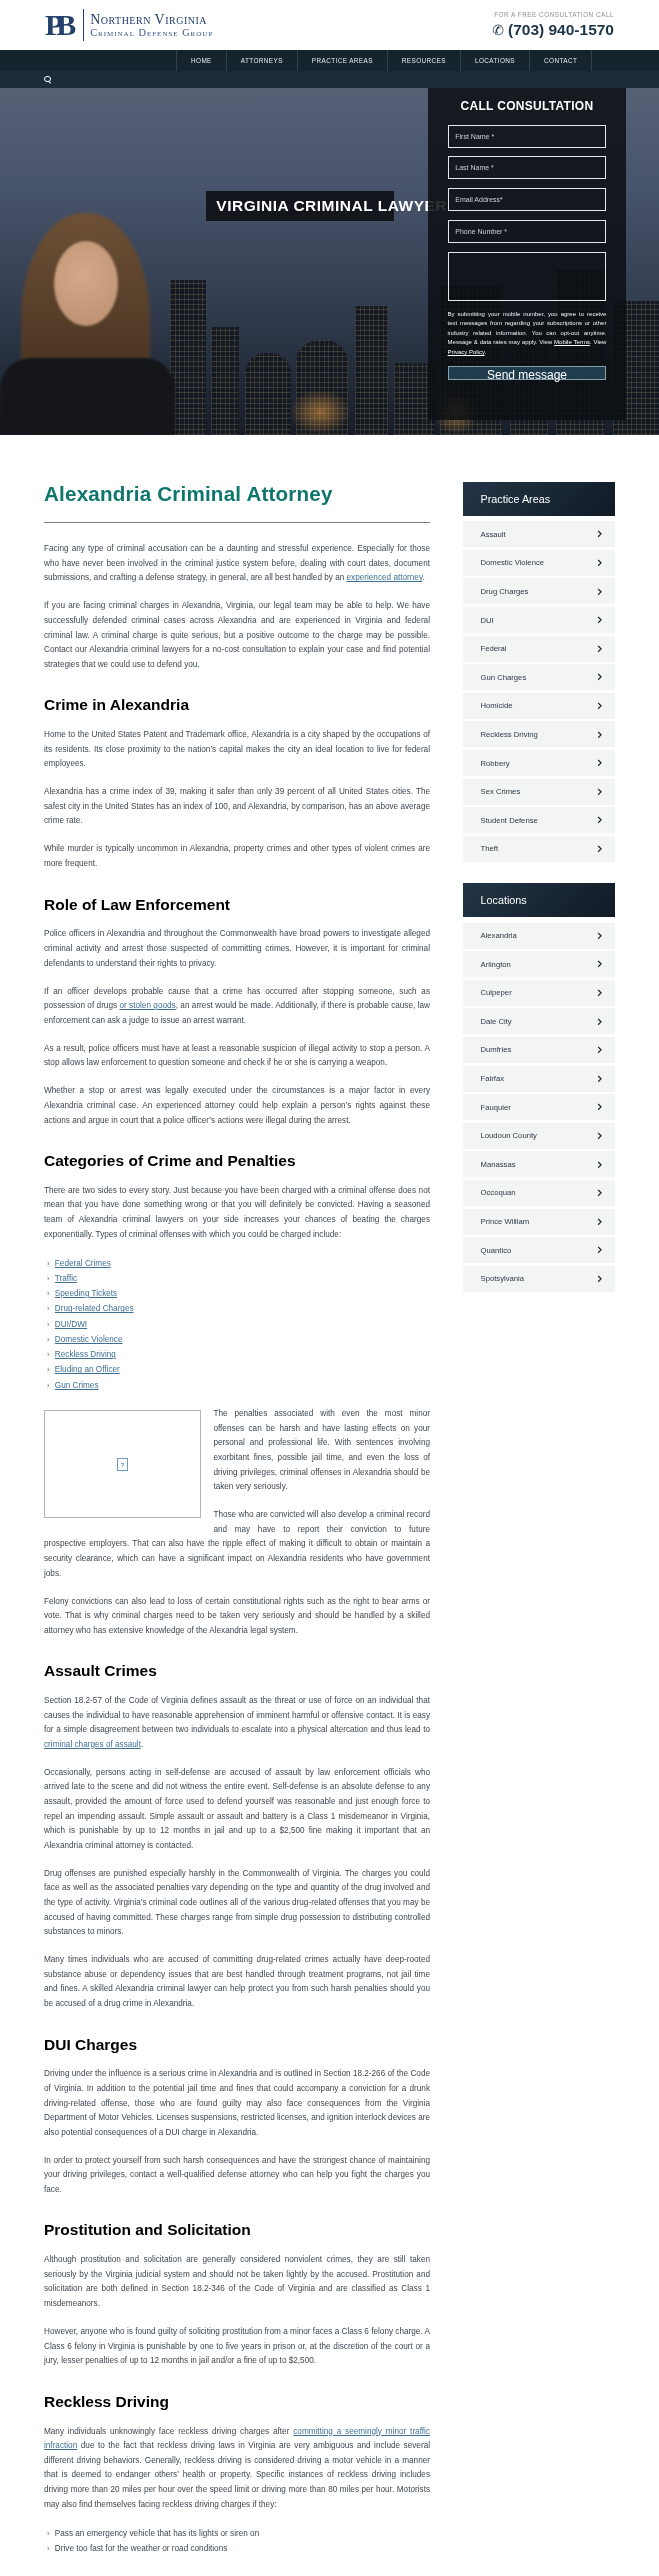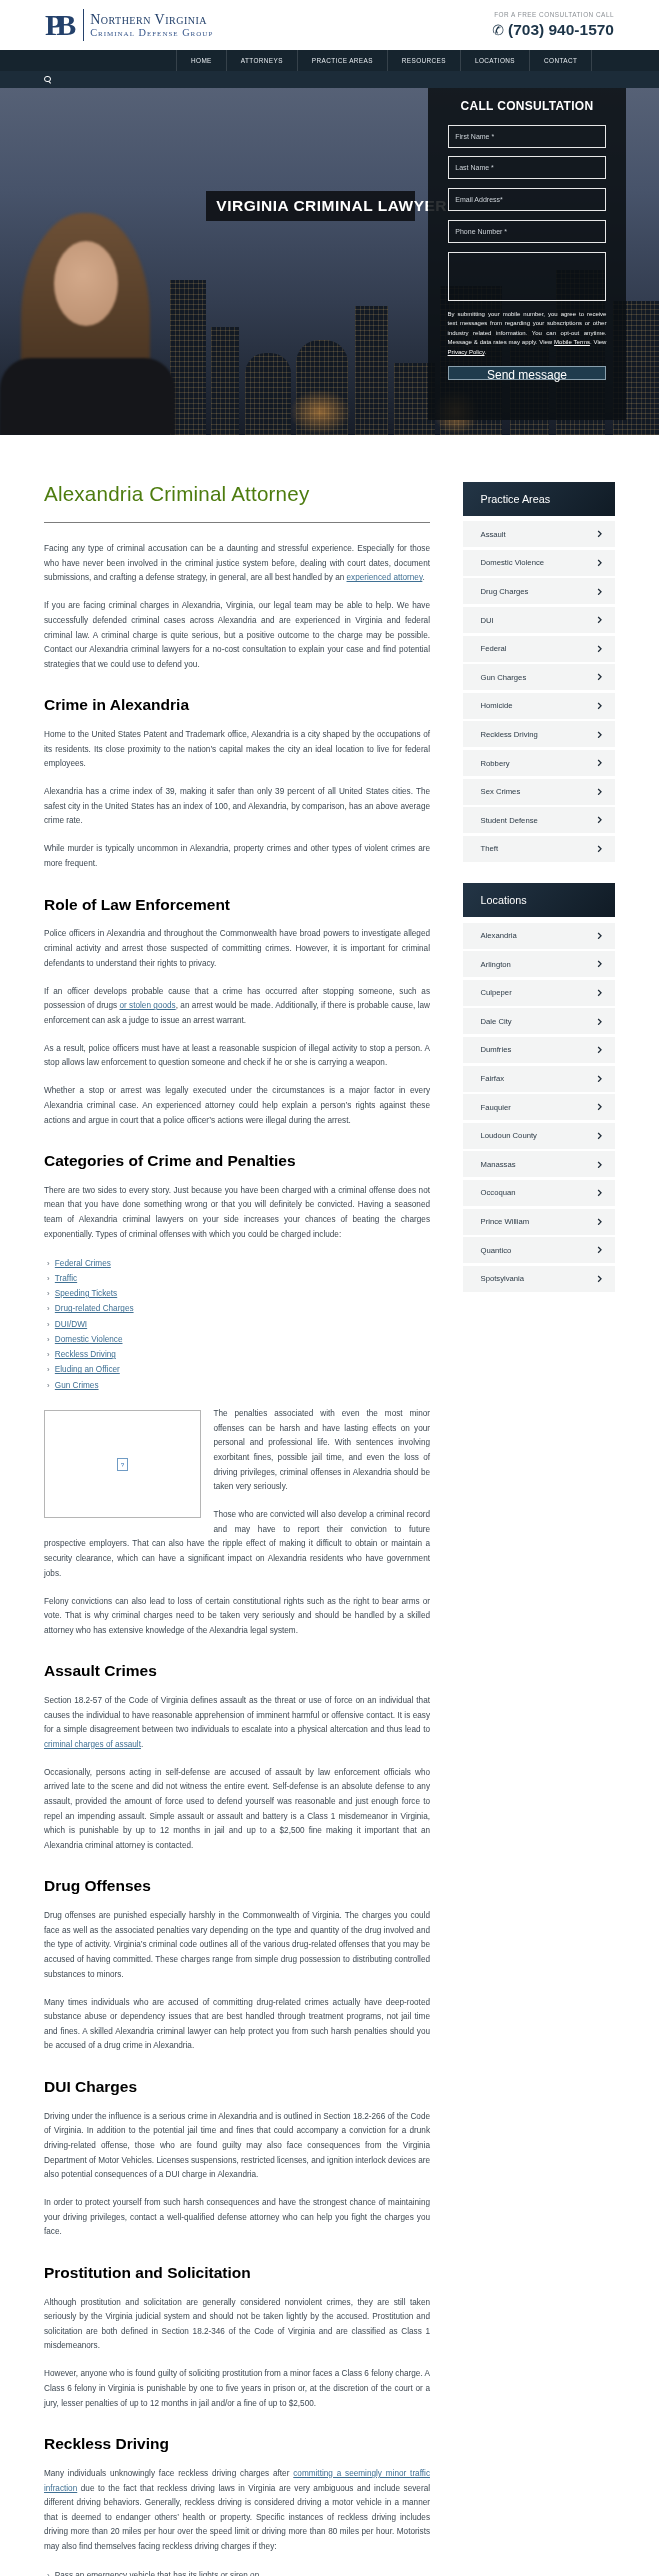--- a/index.html
+++ b/index.html
@@ -29,36 +29,36 @@
   .search-icon::after{content:"";position:absolute;left:5.2px;top:5.2px;width:3.1px;height:1px;background:#ffffff;transform:rotate(45deg);transform-origin:0 0;}
   
   .hero{position:relative;height:347px;background:linear-gradient(180deg,#566176 0%,#47536a 30%,#333d50 62%,#222a38 85%,#171d28 100%);overflow:hidden;}
   .skyline{position:absolute;left:0;right:0;bottom:0;height:170px;}
   .building{position:absolute;bottom:0;background:#131a24;background-image:repeating-linear-gradient(0deg,rgba(255,205,120,.16) 0 1px,transparent 1px 5.2px),repeating-linear-gradient(90deg,rgba(255,205,120,.14) 0 1px,transparent 1px 4.6px);}
   .glow{position:absolute;bottom:0;width:62px;height:46px;background:radial-gradient(ellipse at center,rgba(255,170,70,.5),transparent 70%);}
   .attorney{position:absolute;left:0;bottom:0;width:175px;height:222px;}
   .attorney .hair{position:absolute;left:20.6px;top:0;width:129px;height:222px;border-radius:48% 48% 20% 20%;background:linear-gradient(180deg,#6d5036,#4a3522 70%,#2a2018);filter:blur(1.5px);}
   .attorney .face{position:absolute;left:54px;top:28px;width:64px;height:85px;border-radius:50%;background:radial-gradient(circle at 45% 40%,#d3a98a,#b98e6f);filter:blur(1px);}
   .attorney .body{position:absolute;left:0;bottom:0;width:175px;height:77px;border-radius:31px 31px 0 0;background:#15161a;filter:blur(1px);}
-  .hero-banner{position:absolute;left:206px;top:103px;width:209px;box-sizing:border-box;background:rgba(8,10,12,.82);padding:6.2px 10.3px;text-align:center;}
+  .hero-banner{position:absolute;left:206px;top:103px;width:188px;box-sizing:border-box;background:rgba(8,10,12,.82);padding:6.2px 10.3px;text-align:center;}
   .hero-banner span{color:#ffffff;font-size:15.5px;font-weight:bold;letter-spacing:0.5px;white-space:nowrap;}
   
   .consult-panel{position:absolute;left:428px;top:0;width:198px;height:332px;box-sizing:border-box;background:rgba(10,15,19,.86);padding:11.3px 19.6px 0 19.6px;}
   .consult-title{color:#ffffff;font-size:12px;font-weight:bold;text-align:center;letter-spacing:0.3px;margin-bottom:11.3px;}
   .consult-panel input,.consult-panel textarea{display:block;width:100%;box-sizing:border-box;background:transparent;border:0.5px solid #e8e8e8;color:#ffffff;font-size:7px;font-family:"Liberation Sans",sans-serif;padding:0 6.7px;margin-bottom:8.8px;}
   .consult-panel input{height:23px;}
   .consult-panel textarea{height:49px;padding-top:6.2px;resize:none;}
   .consult-panel input::placeholder,.consult-panel textarea::placeholder{color:#cdd3d8;}
   .form-disclaimer{color:#f2f4f5;font-size:6px;line-height:1.6;text-align:justify;margin-bottom:8.2px;}
   .form-disclaimer a{color:#ffffff;}
   .send-btn{display:block;width:100%;height:14px;background:#203c4d;border:0.5px solid #8aa0ad;color:#ffffff;font-size:12px;font-family:Liberation Sans, sans-serif;cursor:pointer;}
   
   .content-wrap{display:flex;padding:47px 44px 0 44px;box-sizing:border-box;gap:33px;}
   .main-col{width:386px;flex:0 0 386px;}
-  h1.page-title{font-size:20.6px;color:#4d7c0f;margin:0 0 15.5px 0;font-weight:normal;letter-spacing:0.2px;}
+  h1.page-title{font-size:20.6px;color:#0f766e;margin:0 0 15.5px 0;font-weight:bold;letter-spacing:0.2px;}
   .title-rule{border:none;border-top:1px solid #7c7c7c;margin:0 0 19.6px 0;}
   .main-col p{font-size:8.2px;line-height:1.78;text-align:justify;color:#3d4852;margin:0 0 13.4px 0;}
   .main-col h2{font-size:15.5px;color:#000000;font-weight:600;margin:23px 0 13.4px 0;line-height:1.25;}
   .main-col a{color:#3f7094;}
   ul.link-list,ul.plain-list{list-style:none;margin:0 0 14.4px 0;padding:0 0 0 3.1px;}
   ul.link-list li,ul.plain-list li{font-size:8.2px;line-height:1.85;color:#3d4852;}
   ul.link-list li::before,ul.plain-list li::before{content:"›";color:#5a6672;margin-right:5.2px;font-size:7.7px;}
   .img-float{float:left;width:155px;height:106px;background:#ffffff;border:0.5px solid #b5b5b5;margin:3.1px 12.4px 6.2px 0;display:flex;align-items:center;justify-content:center;}
   .broken-img{width:9.3px;height:11.3px;border:0.5px solid #6f9bc4;color:#2b6cb0;font-size:6.2px;display:flex;align-items:center;justify-content:center;}
   .clearfix::after{content:"";display:block;clear:both;}
@@ -177,21 +177,20 @@
       </div>
       <p>The penalties associated with even the most minor offenses can be harsh and have lasting effects on your personal and professional life. With sentences involving exorbitant fines, possible jail time, and even the loss of driving privileges, criminal offenses in Alexandria should be taken very seriously.</p>
       <p>Those who are convicted will also develop a criminal record and may have to report their conviction to future prospective employers. That can also have the ripple effect of making it difficult to obtain or maintain a security clearance, which can have a significant impact on Alexandria residents who have government jobs.</p>
     </div>
     <p>Felony convictions can also lead to loss of certain constitutional rights such as the right to bear arms or vote. That is why criminal charges need to be taken very seriously and should be handled by a skilled attorney who has extensive knowledge of the Alexandria legal system.</p>
 
     <h2>Assault Crimes</h2>
     <p><span>Section 18.2-57 of the Code of Virginia defines assault as the threat or use of force on an individual that causes the individual to have reasonable apprehension of imminent harmful or offensive contact. It is easy for a simple disagreement between two individuals to escalate into a physical altercation and thus lead to </span><a>criminal charges of assault</a><span>.</span></p>
     <p>Occasionally, persons acting in self-defense are accused of assault by law enforcement officials who arrived late to the scene and did not witness the entire event. Self-defense is an absolute defense to any assault, provided the amount of force used to defend yourself was reasonable and just enough force to repel an impending assault. Simple assault or assault and battery is a Class 1 misdemeanor in Virginia, which is punishable by up to 12 months in jail and up to a $2,500 fine making it important that an Alexandria criminal attorney is contacted.</p>
 
-    <h2>Drug Offenses</h2>
     <p>Drug offenses are punished especially harshly in the Commonwealth of Virginia. The charges you could face as well as the associated penalties vary depending on the type and quantity of the drug involved and the type of activity. Virginia’s criminal code outlines all of the various drug-related offenses that you may be accused of having committed. These charges range from simple drug possession to distributing controlled substances to minors.</p>
     <p>Many times individuals who are accused of committing drug-related crimes actually have deep-rooted substance abuse or dependency issues that are best handled through treatment programs, not jail time and fines. A skilled Alexandria criminal lawyer can help protect you from such harsh penalties should you be accused of a drug crime in Alexandria.</p>
 
     <h2>DUI Charges</h2>
     <p>Driving under the influence is a serious crime in Alexandria and is outlined in Section 18.2-266 of the Code of Virginia. In addition to the potential jail time and fines that could accompany a conviction for a drunk driving-related offense, those who are found guilty may also face consequences from the Virginia Department of Motor Vehicles. Licenses suspensions, restricted licenses, and ignition interlock devices are also potential consequences of a DUI charge in Alexandria.</p>
     <p>In order to protect yourself from such harsh consequences and have the strongest chance of maintaining your driving privileges, contact a well-qualified defense attorney who can help you fight the charges you face.</p>
 
     <h2>Prostitution and Solicitation</h2>
     <p>Although prostitution and solicitation are generally considered nonviolent crimes, they are still taken seriously by the Virginia judicial system and should not be taken lightly by the accused. Prostitution and solicitation are both defined in Section 18.2-346 of the Code of Virginia and are classified as Class 1 misdemeanors.</p>
     <p>However, anyone who is found guilty of soliciting prostitution from a minor faces a Class 6 felony charge. A Class 6 felony in Virginia is punishable by one to five years in prison or, at the discretion of the court or a jury, lesser penalties of up to 12 months in jail and/or a fine of up to $2,500.</p>

